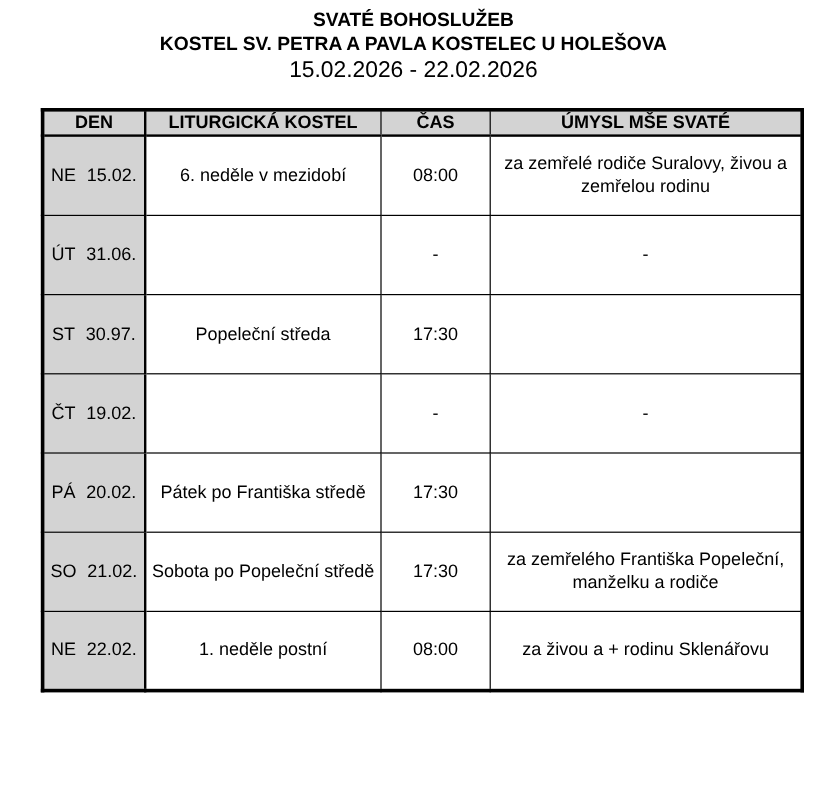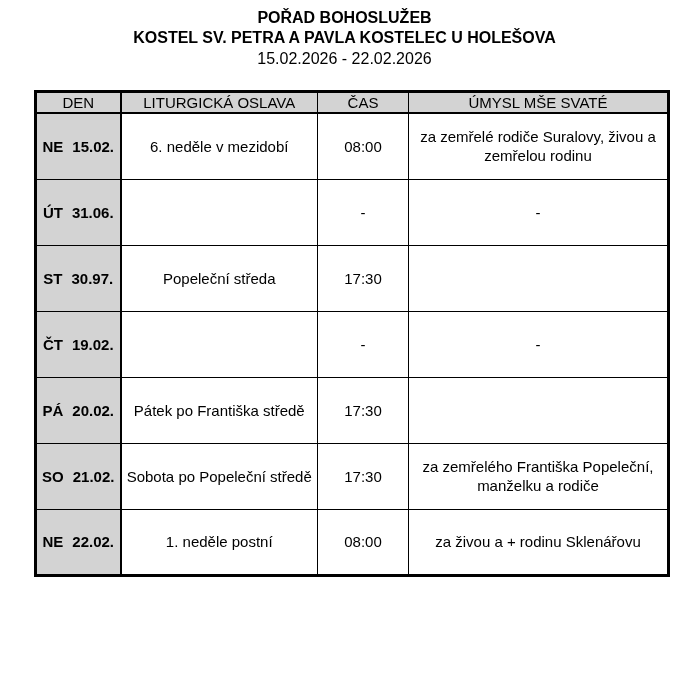--- a/index.html
+++ b/index.html
@@ -18,21 +18,21 @@
   .title-block{
     text-align:center;
     padding-top:8px;
   }
   .title-line-bold{
     font-weight:bold;
     font-size:16px;
     line-height:20px;
   }
   .title-line-regular{
-    font-size:16px;
+    font-size:19px;
     line-height:20px;
     margin-top:1px;
   }
   table.schedule{
     border-collapse:collapse;
     table-layout:fixed;
     margin:21px 0 0 34px;
     width:633px;
     border:3px solid var(--border-color);
   }
@@ -41,65 +41,65 @@
   col.c-time{width:91px;}
   col.c-intention{width:260px;}
   th,td{
     border:1.5px solid var(--border-color);
     text-align:center;
     vertical-align:middle;
     font-size:15px;
   }
   th{
     background:var(--header-bg);
-    font-weight:normal;
+    font-weight:bold;
     height:21px;
     padding:1px 2px;
     border-bottom:2px solid var(--border-color);
   }
   th.day-col, td.day-cell{
     border-right:2.5px solid var(--border-color);
   }
   tbody td{
     height:66px;
     line-height:19px;
     padding:2px 3px;
   }
   td.day-cell{
     background:var(--header-bg);
-    font-weight:bold;
+    font-weight:normal;
     white-space:nowrap;
   }
   td.day-cell .date-part{
     margin-left:9px;
   }
   td.celebration-cell{
     padding:2px 4px;
   }
 </style>
 </head>
 <body>
 
 <div class="title-block">
-  <div class="title-line-bold">POŘAD BOHOSLUŽEB</div>
+  <div class="title-line-bold">SVATÉ BOHOSLUŽEB</div>
   <div class="title-line-bold">KOSTEL SV. PETRA A PAVLA KOSTELEC U HOLEŠOVA</div>
   <div class="title-line-regular">15.02.2026 - 22.02.2026</div>
 </div>
 
 <table class="schedule">
   <colgroup>
     <col class="c-day">
       <col class="c-celebration">
       <col class="c-time">
       <col class="c-intention">
   </colgroup>
   <thead>
     <tr>
       <th class="day-col">DEN</th>
-      <th>LITURGICKÁ OSLAVA</th>
+      <th>LITURGICKÁ KOSTEL</th>
       <th>ČAS</th>
       <th>ÚMYSL MŠE SVATÉ</th>
     </tr>
   </thead>
   <tbody id="schedule-body">
   <tr>
     <td class="day-cell">
       <span class="day-part">NE</span><span class="date-part">15.02.</span>
     </td>
     <td class="celebration-cell">6. neděle v mezidobí</td>

